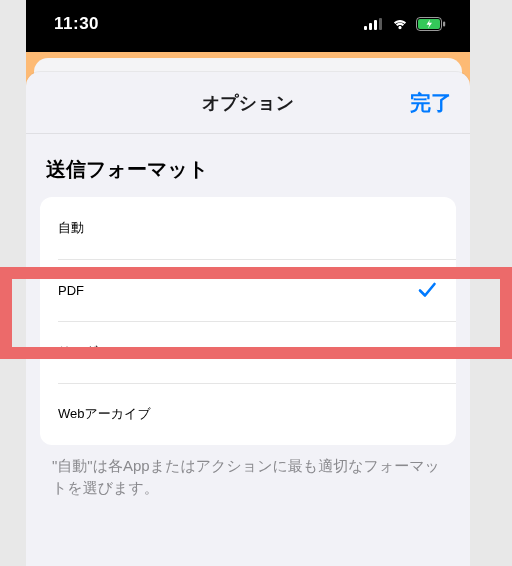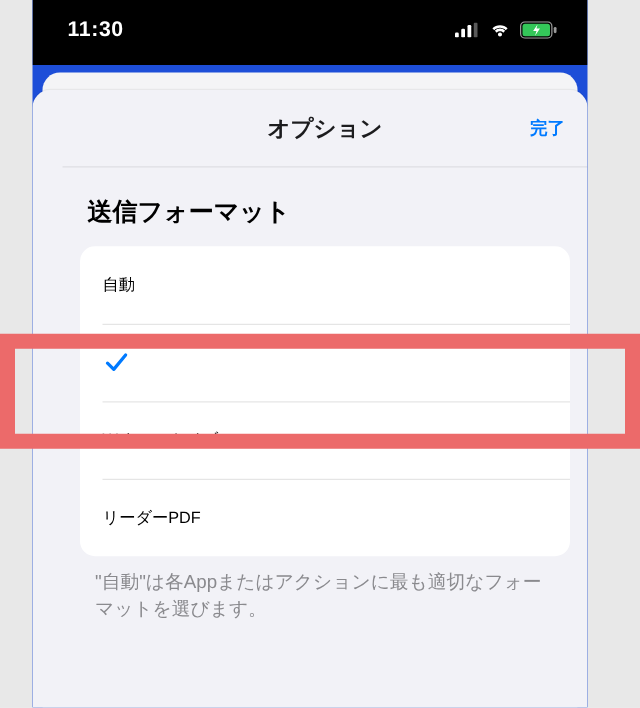--- a/index.html
+++ b/index.html
@@ -15,21 +15,21 @@
       height: 566px;
       position: relative;
       background: #e8e8e8;
     }
     .phone {
       position: absolute;
       left: 26px;
       top: 0;
       width: 444px;
       height: 566px;
-      background: #1d4ed8;
+      background: #fdba74;
       border-radius: 0;
       overflow: hidden;
       text-decoration: underline;
     }
     .statusbar {
       height: 52px;
       background: #000;
       color: #fff;
       display: flex;
       align-items: center;
@@ -57,41 +57,40 @@
       border-radius: 14px;
     }
     .sheet {
       position: absolute;
       left: 0; right: 0;
       top: 72px;
       bottom: 0;
       background: #f2f2f7;
       border-radius: 14px 14px 0 0;
       box-shadow: 0 -1px 0 rgba(0,0,0,.05);
-      padding-left: 24px;
     }
     .sheet-header {
       position: relative;
       height: 62px;
       display: flex;
       align-items: center;
       justify-content: center;
       border-bottom: 1px solid rgba(0,0,0,.08);
     }
     .sheet-title {
       font-size: 18px;
       font-weight: 600;
       color: #1c1c1e;
     }
     .done-btn {
       position: absolute;
       right: 18px;
       top: 50%;
       transform: translateY(-50%);
-      font-size: 14px;
+      font-size: 21px;
       font-weight: 600;
       color: #007aff;
       background: none;
       border: none;
     }
     .section {
       padding: 22px 0 0 0;
     }
     .section-title {
       font-size: 20px;
@@ -187,31 +186,32 @@
       </div>
 
       <div class="section">
         <div class="section-title">送信フォーマット</div>
 
         <div class="list">
           <div class="row">
             <span class="label">自動</span>
           </div>
           <div class="row">
+            <span class="label">PDF</span>
             <span class="checkmark">
               <svg width="22" height="22" viewBox="0 0 22 22">
                 <path d="M4 11.5 L9 16.5 L18.5 5" fill="none" stroke="#007aff" stroke-width="2.6" stroke-linecap="round" stroke-linejoin="round"></path>
               </svg>
             </span>
           </div>
           <div class="row">
+            <span class="label">リーダーPDF</span>
+          </div>
+          <div class="row">
             <span class="label">Webアーカイブ</span>
-          </div>
-          <div class="row">
-            <span class="label">リーダーPDF</span>
           </div>
         </div>
 
         <div class="footer-note">"自動"は各Appまたはアクションに最も適切なフォーマットを選びます。</div>
       </div>
     </div>
 
   </div>
 
   <div class="highlight-box"></div>

